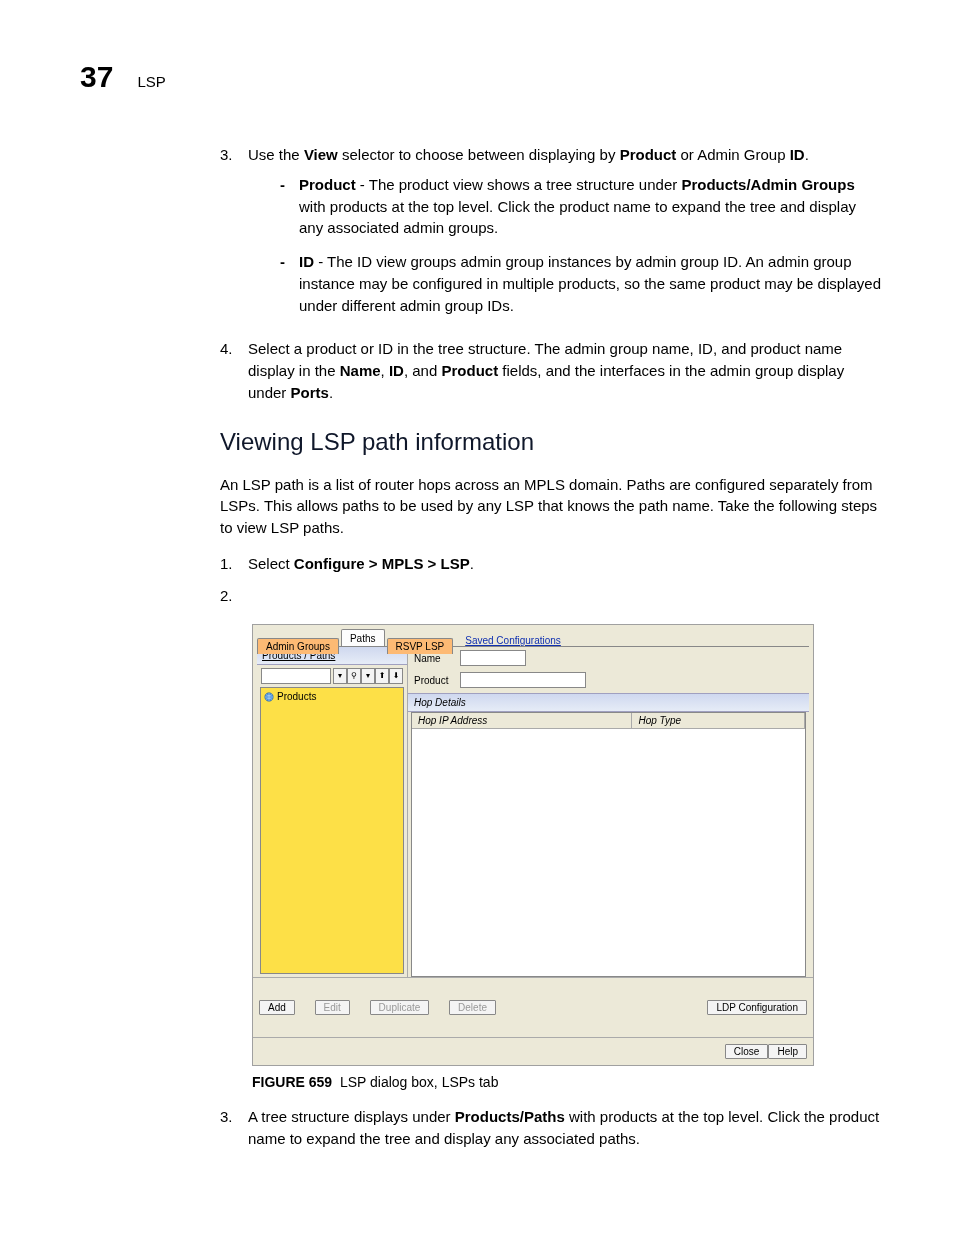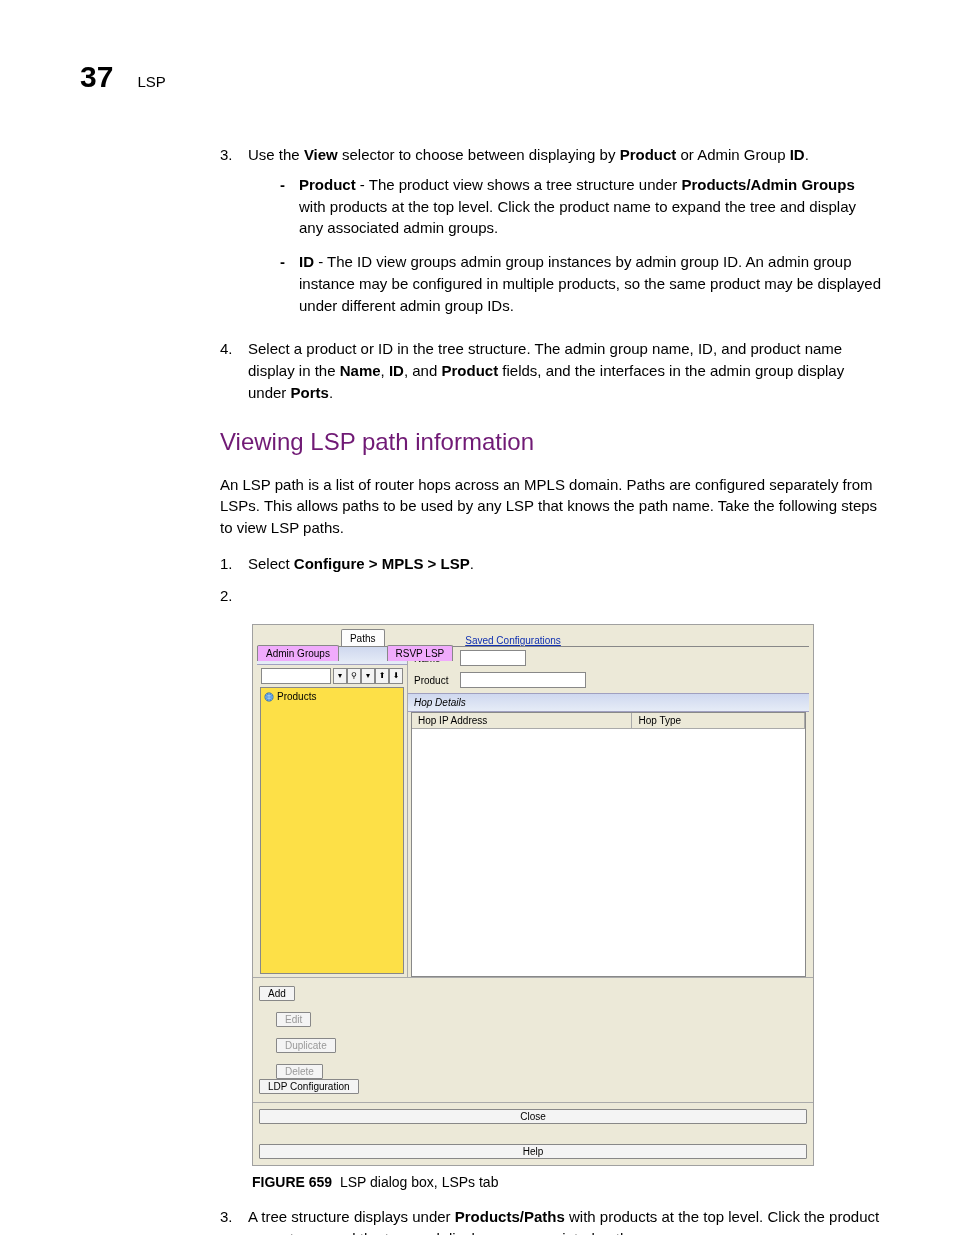--- a/index.html
+++ b/index.html
@@ -55,21 +55,21 @@
     line-height: 1.45;
   }
   ul.dash > li > .marker {
     font-weight: bold;
   }
   .h2 {
     font-family: "Helvetica Neue", Arial, sans-serif;
     font-size: 24px;
     font-weight: normal;
     margin: 24px 0 18px 0;
-    color: #701a75;
+    color: #0f172a;
     font-stretch: condensed;
   }
   p {
     line-height: 1.45;
     margin: 0 0 14px 0;
   }
   b, .b { font-weight: bold; }
   a.link {
     color: #0066cc;
     text-decoration: none;
@@ -96,25 +96,25 @@
   .tabs {
     display: flex;
     align-items: flex-end;
     gap: 0;
     padding: 4px 4px 0 4px;
   }
   .tab {
     padding: 2px 8px;
     border: 1px solid #888;
     border-bottom: none;
-    background: #f0abfc;
+    background: #fdba74;
     border-radius: 2px 2px 0 0;
     margin-right: 2px;
     position: relative;
-    top: 15px;
+    top: 8px;
   }
   .tab.active {
     background: #fdfdfd;
     top: 0;
     padding-top: 3px;
   }
   .tab-link {
     margin-left: 10px;
     color: #1030b0;
     text-decoration: underline;
@@ -131,20 +131,21 @@
     width: 150px;
     border-right: 1px solid #aaa;
     display: flex;
     flex-direction: column;
   }
   .pane-title {
     background: linear-gradient(#cfd8ef, #e6ecf7);
     border-bottom: 1px solid #a0a0c0;
     padding: 3px 5px;
     font-size: 10px;
+    text-decoration: underline;
   }
   .toolbar {
     display: flex;
     gap: 0;
     padding: 3px 4px;
   }
   .mini-input {
     flex: 1;
     height: 14px;
     border: 1px solid #888;
@@ -208,55 +209,54 @@
     font-style: italic;
   }
   .grid-head {
     display: flex;
     background: #ece9d8;
     border-bottom: 1px solid #aaa;
   }
   .grid-head div {
     padding: 2px 6px;
     border-right: 1px solid #aaa;
+    font-style: italic;
   }
   .grid-head .col1 { flex: 1.3; }
   .grid-head .col2 { flex: 1; }
   .grid-outer {
     flex: 1;
     display: flex;
     flex-direction: column;
     margin: 0 3px 0 3px;
     border: 1px solid #888;
     background:#fff;
   }
   .action-row {
     display: flex;
-    padding: 8px 6px;
+    padding: 22px 6px;
     border-top: 1px solid #aaa;
-    align-items: flex-start;
-    flex-direction: column;
+    align-items: flex-end;
   }
   .win-btn {
     font-size: 10px;
     padding: 1px 8px;
     border: 1px solid #888;
     background: #f4f4f4;
     border-radius: 1px;
   }
   .win-btn[disabled] { color: #999; margin-left: 17px; }
   .spacer { flex: 1; }
   .footer {
     display: flex;
     justify-content: flex-end;
-    gap: 20px;
+    gap: 0;
     padding: 6px;
     border-top: 1px solid #aaa;
     background: #ece9d8;
-    flex-direction: column;
   }
 </style>
 </head>
 <body>
 
 <div class="page">
 
   <div class="running-head">
     <span class="chapter-number">37</span>
     <span class="chapter-label">LSP</span>

